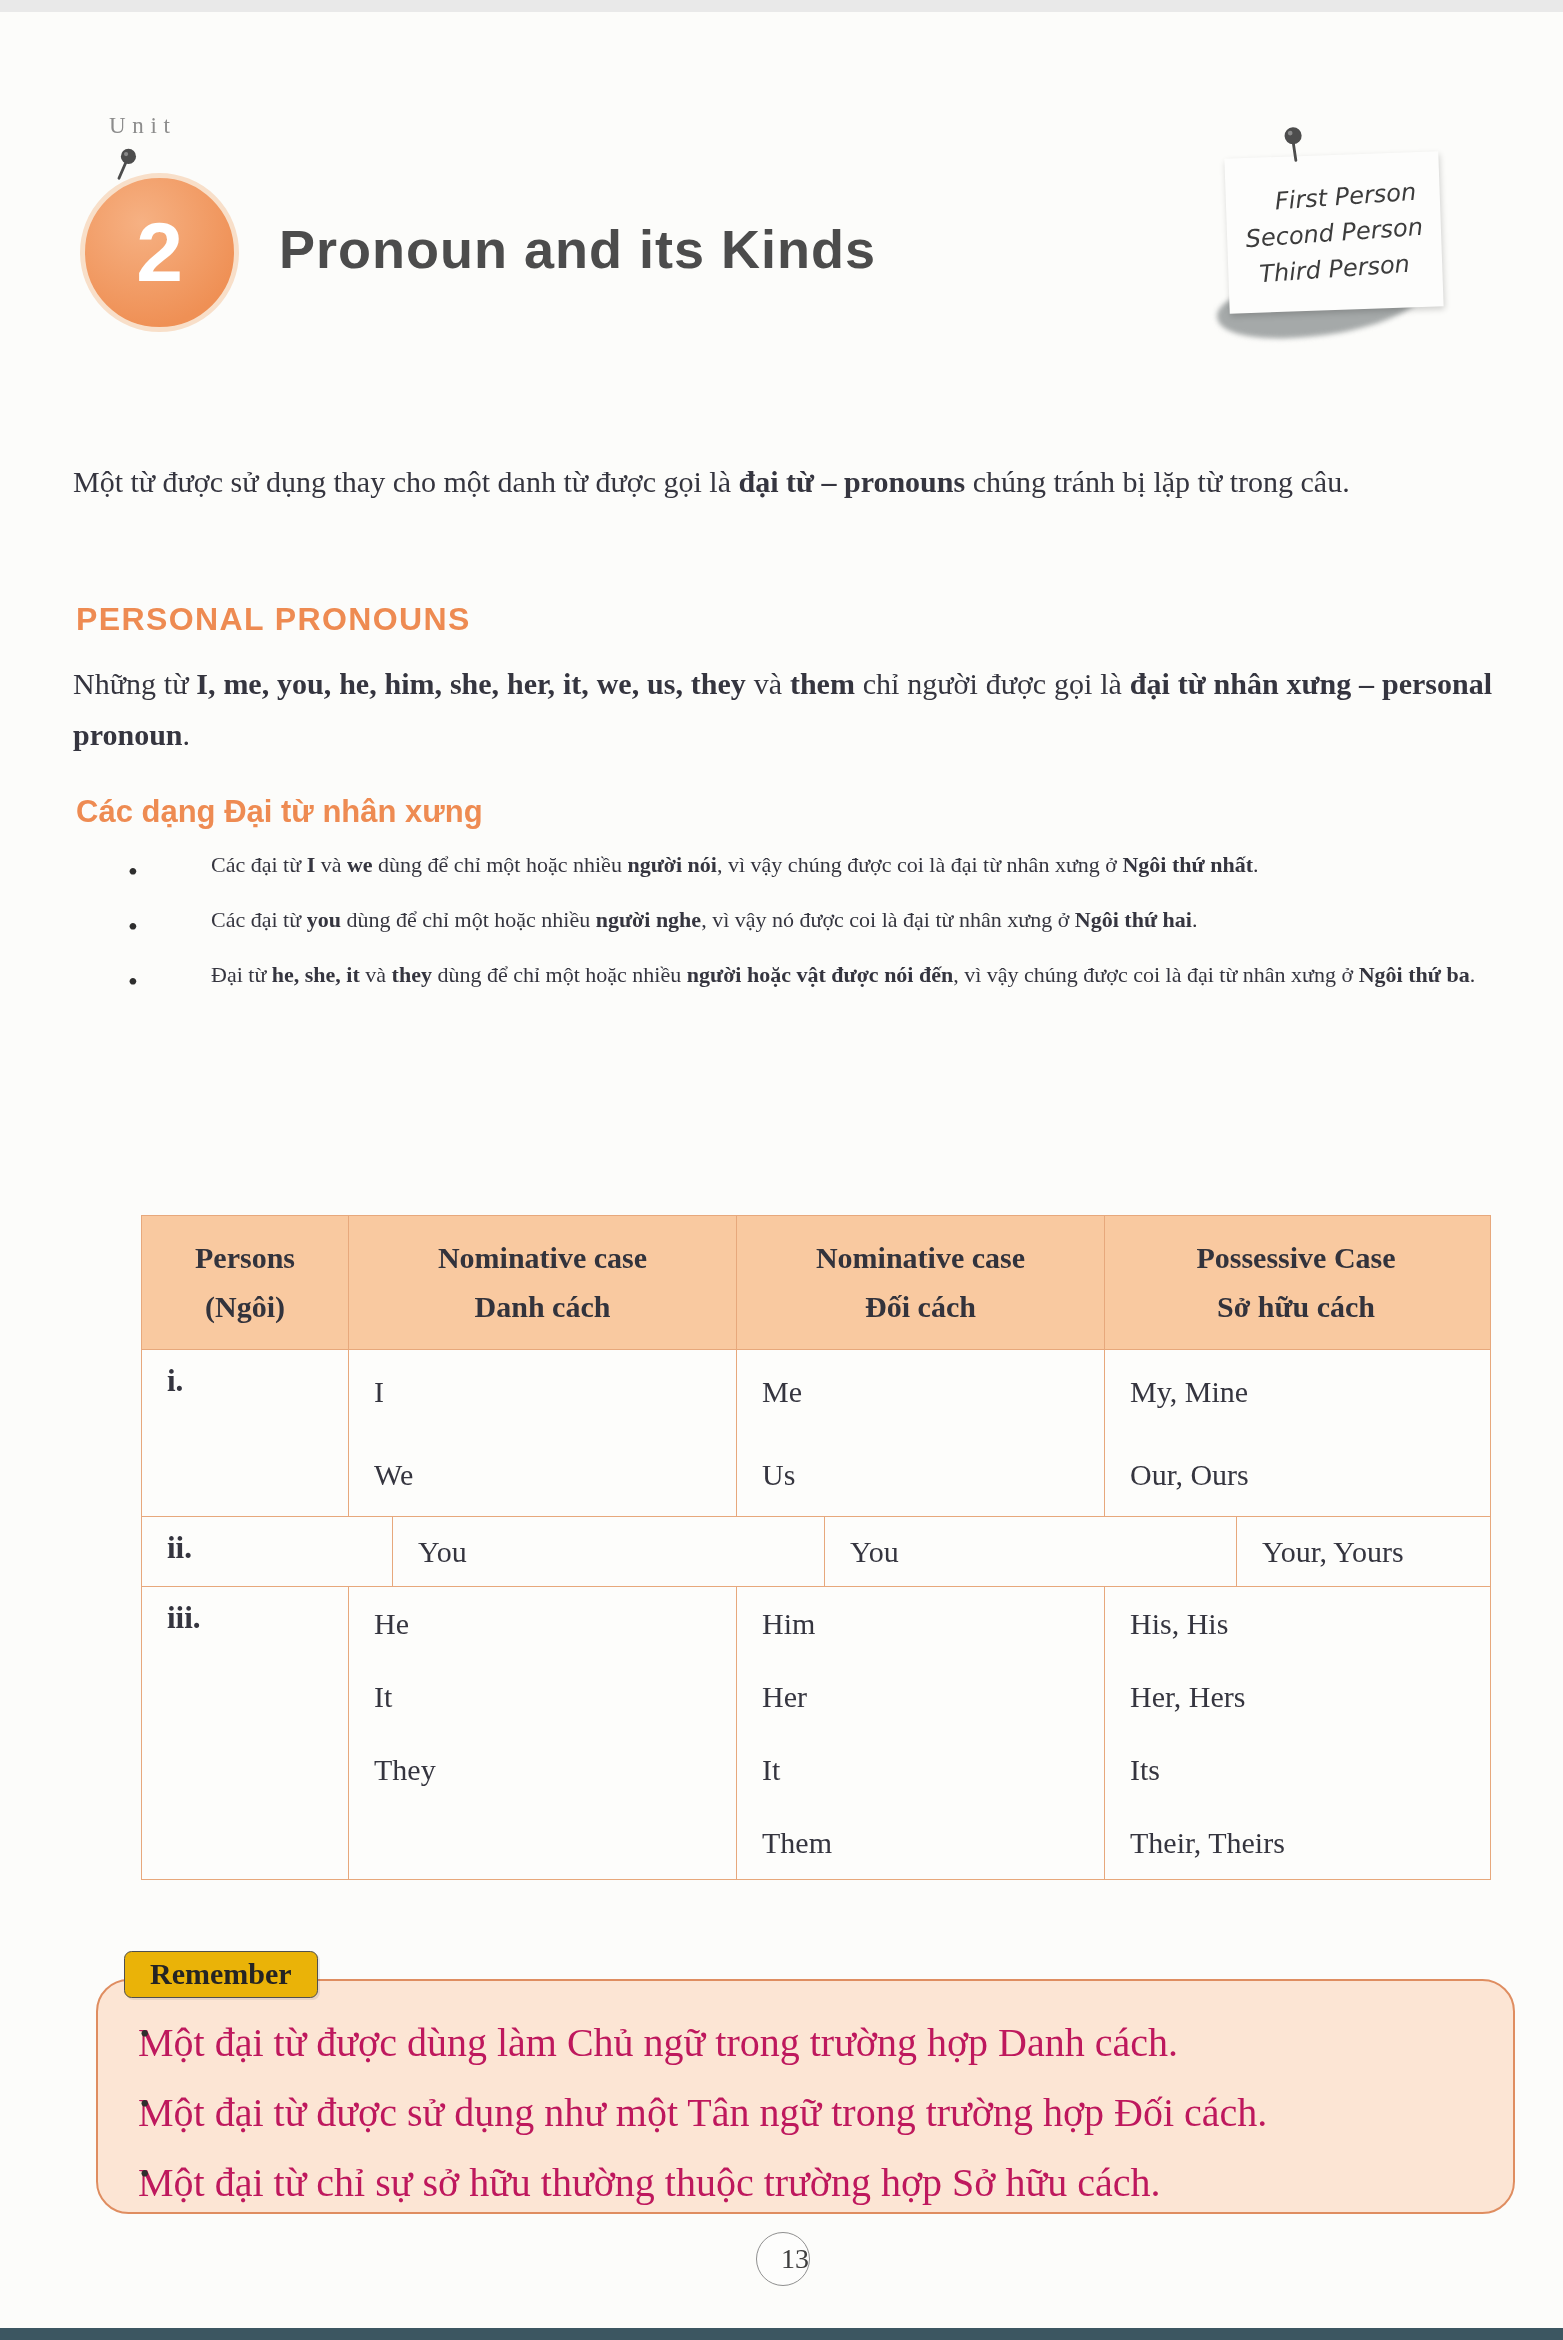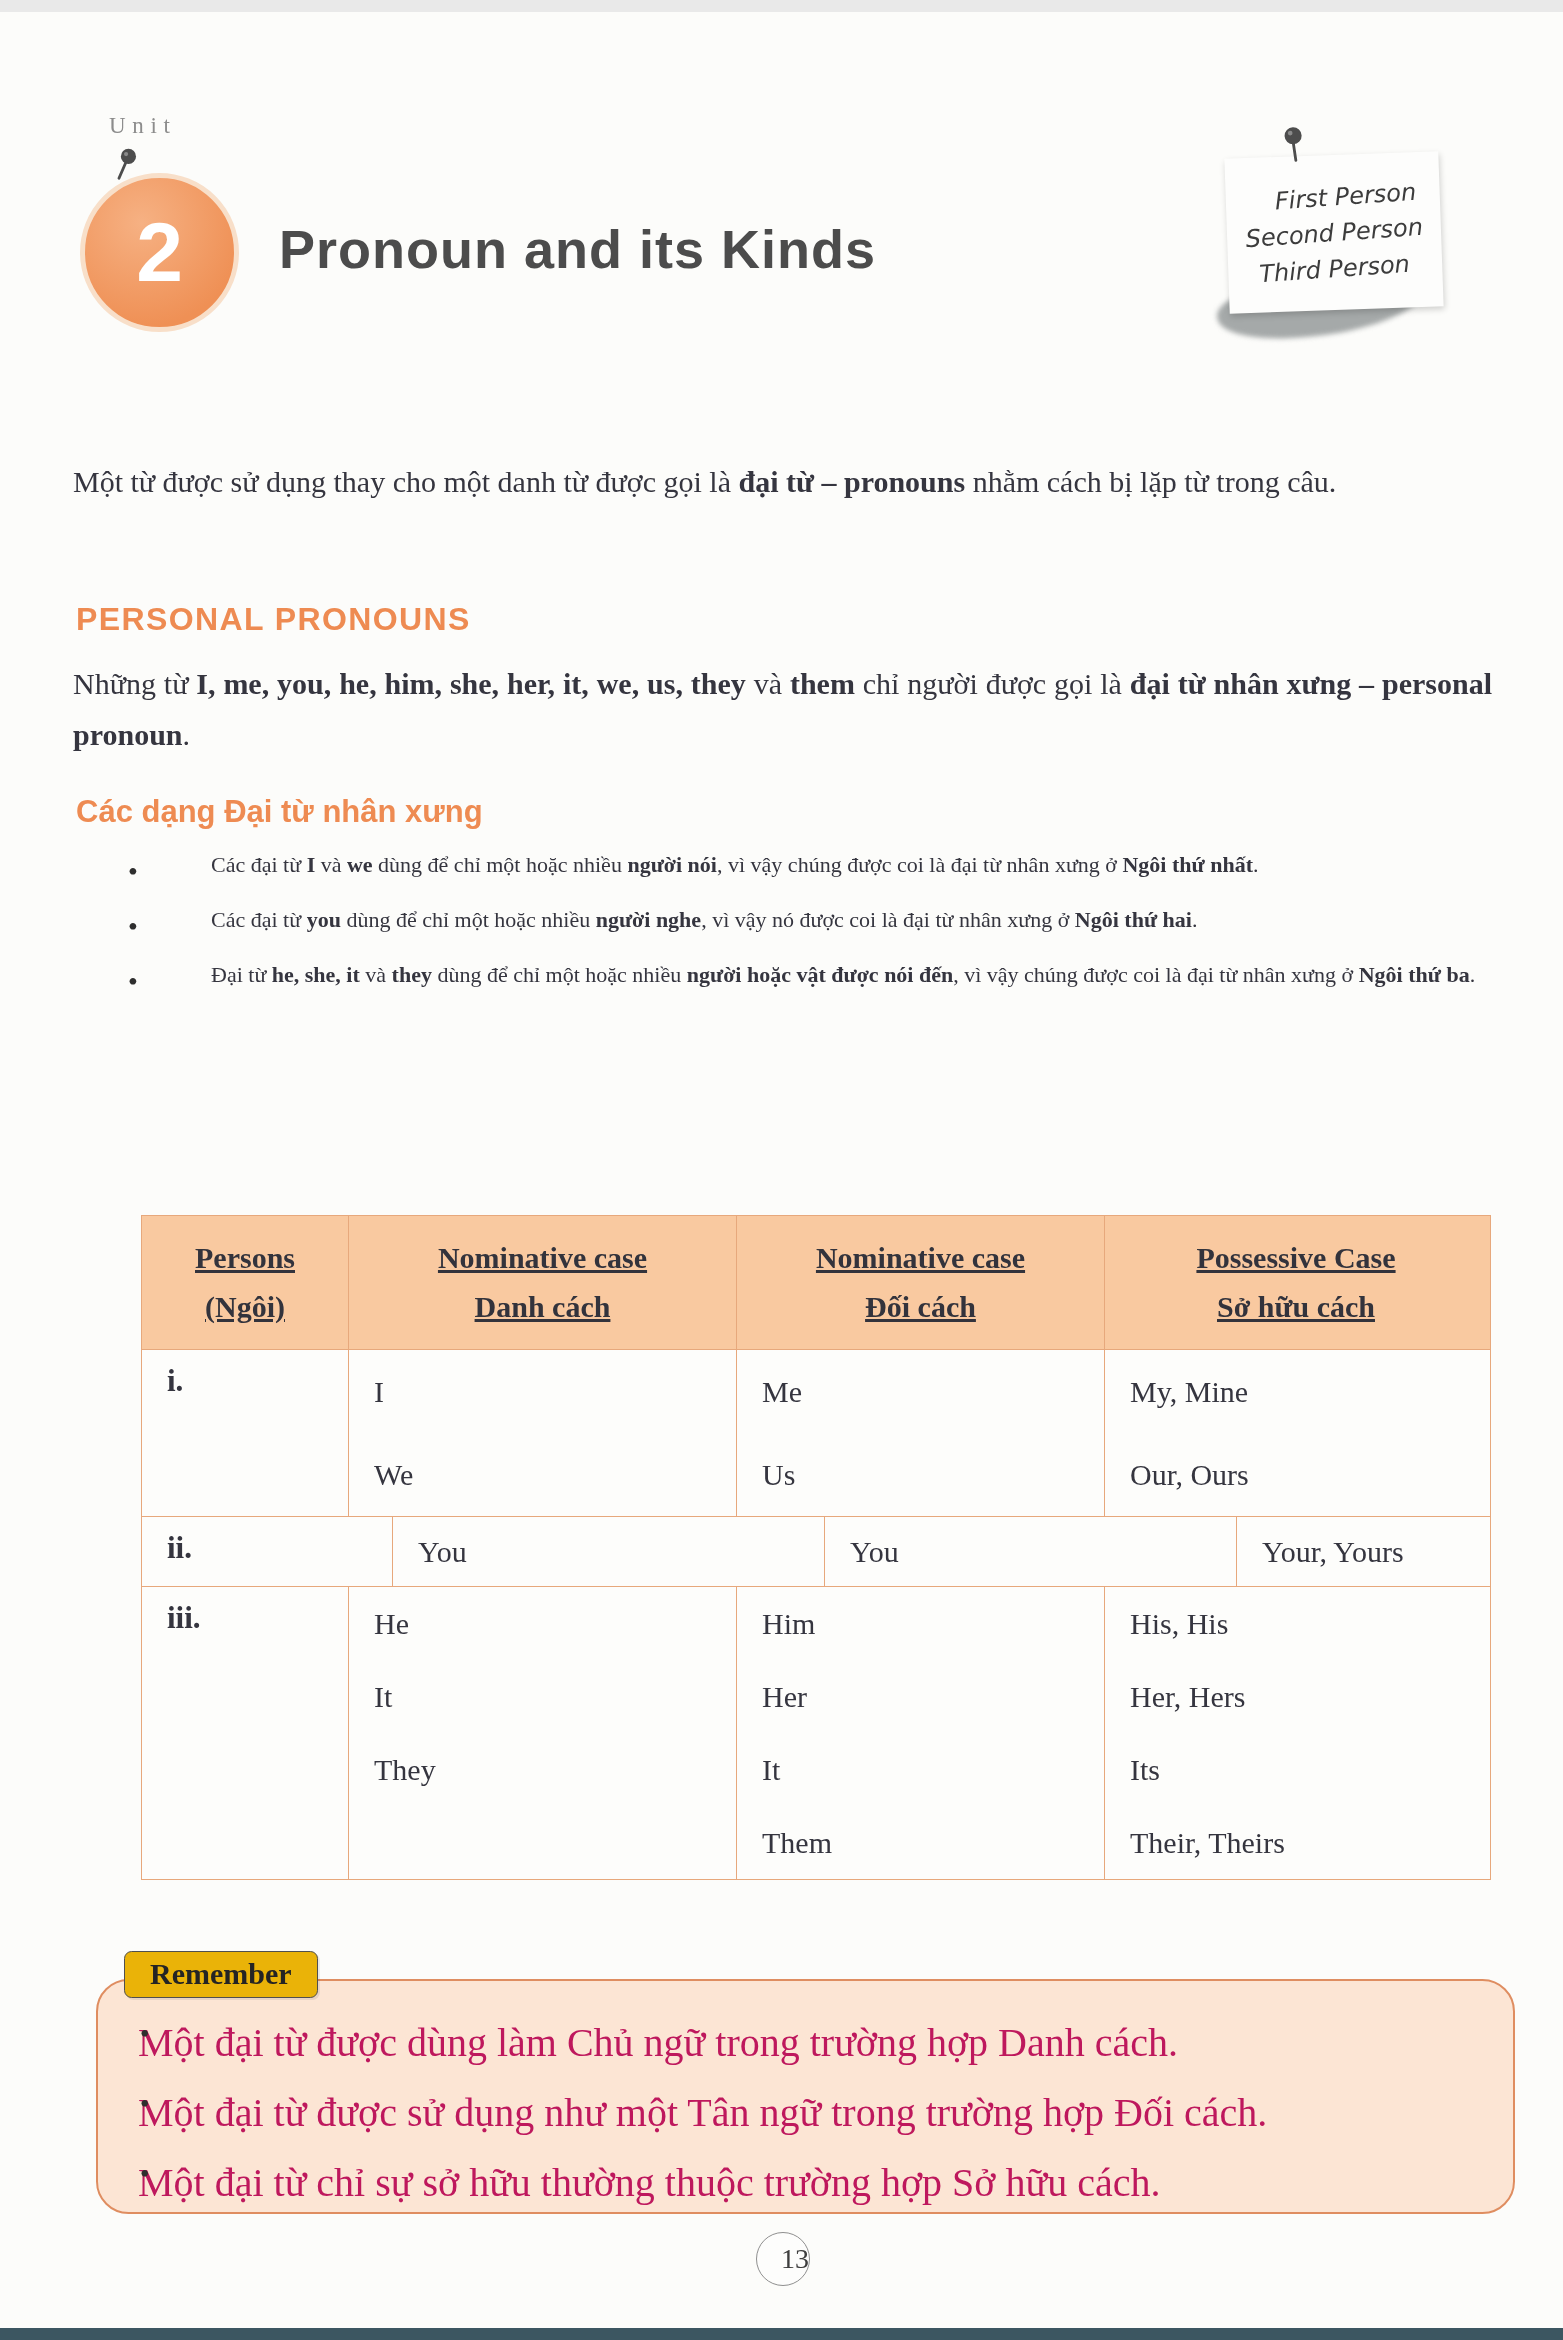--- a/index.html
+++ b/index.html
@@ -84,21 +84,20 @@
   .ptable {
     position:absolute; left:141px; top:1203px; width:1350px;
     border:1.9px solid var(--table_border,#e7a87c); background:#fdfdfb;
   }
   .t-head, .t-group { display:grid; grid-template-columns:206px 388px 368px 383px; }
   .t-head { background:var(--table_header_bg,#f9c9a0); height:133px; }
   .t-hcell {
     display:flex; flex-direction:column; align-items:center; justify-content:center; gap:15.3px;
     font-weight:bold; font-size:30px; color:#33333c;
     border-left:1.9px solid var(--table_border,#e7a87c);
-    text-decoration:underline;
   }
   .t-hcell:first-child { border-left:none; }
   .t-group { border-top:1.9px solid var(--table_border,#e7a87c); }
   .t-group > div { border-left:1.9px solid var(--table_border,#e7a87c); }
   .t-group > div:first-child { border-left:none; }
   .t-person { font-weight:bold; font-size:31px; padding:13.4px 0 0 25px; }
   .entry { font-size:30px; padding-left:25px; display:flex; align-items:center; }
   .g1 .entry { height:83px; }
   .g2 .entry { height:69px; }
   .g3 .entry { height:73px; }
@@ -161,21 +160,21 @@
       <div class="note-line l2">Second Person</div>
       <div class="note-line l3">Third Person</div>
     </div>
     <svg class="note-pin" viewBox="0 0 30 40">
       <circle cx="15" cy="12" r="9" fill="#4d4d4d"></circle>
       <circle cx="12" cy="9" r="2.5" fill="#8a8a8a"></circle>
       <line x1="15" y1="20" x2="17" y2="38" stroke="#4d4d4d" stroke-width="3" stroke-linecap="round"></line>
     </svg>
   </div>
 
-  <p class="para p-intro"><span>Một từ được sử dụng thay cho một danh từ được gọi là </span><span class="bold">đại từ – pronouns</span><span> nhằm cách bị lặp từ trong câu.</span></p>
+  <p class="para p-intro"><span>Một từ được sử dụng thay cho một danh từ được gọi là </span><span class="bold">đại từ – pronouns</span><span> chúng tránh bị lặp từ trong câu.</span></p>
 
   <h2 class="h-orange h-personal">PERSONAL PRONOUNS</h2>
   <p class="para p-personal"><span>Những từ </span><span class="bold">I, me, you, he, him, she, her, it, we, us, they</span><span> và </span><span class="bold">them</span><span> chỉ người được gọi là </span><span class="bold">đại từ nhân xưng – personal pronoun</span><span>.</span></p>
 
   <h3 class="h-orange h-forms">Các dạng Đại từ nhân xưng</h3>
 
   <ul class="bullets">
     <li><span><span>Các đại từ </span><span class="bold">I</span><span> và </span><span class="bold">we</span><span> dùng để chỉ một hoặc nhiều </span><span class="bold">người nói</span><span>, vì vậy chúng được coi là đại từ nhân xưng ở </span><span class="bold">Ngôi thứ nhất</span><span>.</span></span></li>
     <li><span><span>Các đại từ </span><span class="bold">you</span><span> dùng để chỉ một hoặc nhiều </span><span class="bold">người nghe</span><span>, vì vậy nó được coi là đại từ nhân xưng ở </span><span class="bold">Ngôi thứ hai</span><span>.</span></span></li>
     <li><span><span>Đại từ </span><span class="bold">he, she, it</span><span> và </span><span class="bold">they</span><span> dùng để chỉ một hoặc nhiều </span><span class="bold">người hoặc vật được nói đến</span><span>, vì vậy chúng được coi là đại từ nhân xưng ở </span><span class="bold">Ngôi thứ ba</span><span>.</span></span></li>

